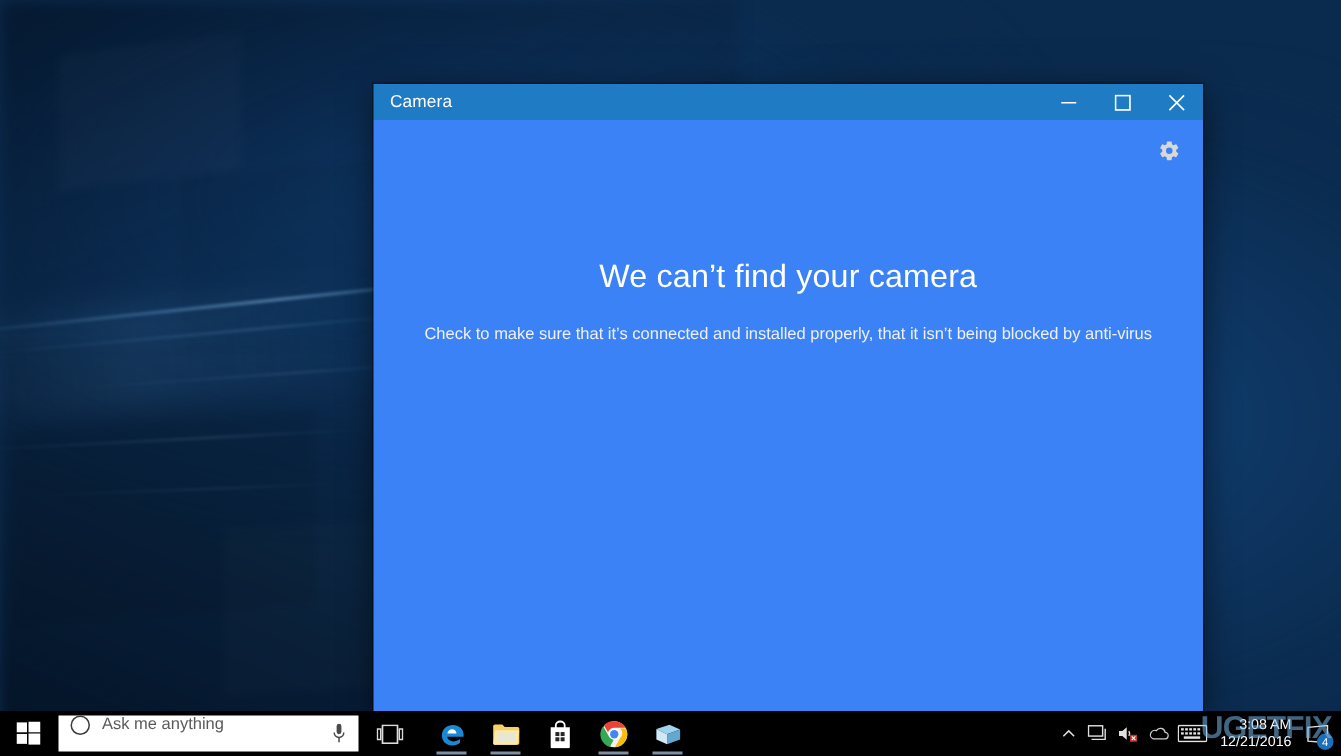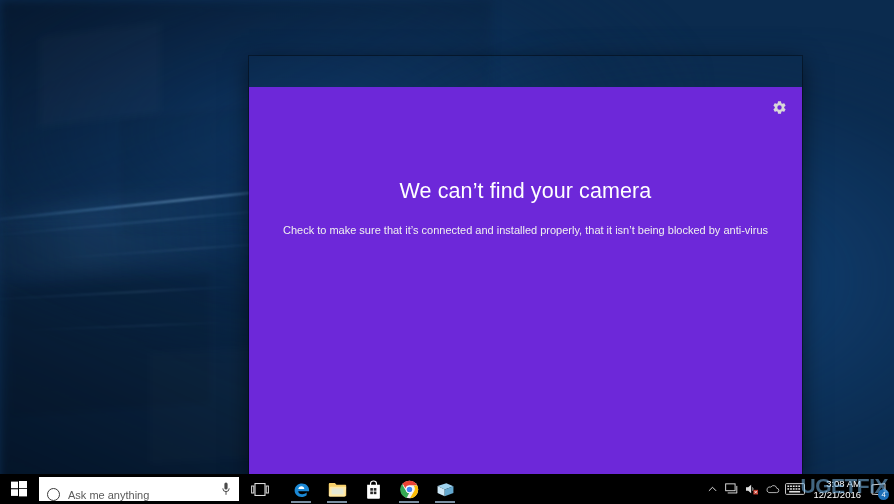--- a/index.html
+++ b/index.html
@@ -85,23 +85,22 @@
     position:absolute; right:0; top:0; height:24px; display:flex;
   }
   .win-btn {
     width:36px; height:24px; display:flex; align-items:center; justify-content:center;
     color:#ffffff;
   }
   .win-btn svg { display:block; }
 
   #app-body {
     position:relative; width:100%; height:394px;
-    background:#6d28d9;
+    background:#3b82f6;
     overflow:hidden;
-    margin-top:31px;
   }
   #gear-button {
     position:absolute; right:12px; top:9px;
     width:22px; height:22px; display:flex; align-items:center; justify-content:center;
   }
   #error-block {
     position:absolute; left:0; right:0; top:92px;
     text-align:center; padding:0 14px;
   }
   #error-heading {
@@ -125,21 +124,21 @@
   
   #taskbar {
     position:absolute; left:0; bottom:0; width:894px; height:30px;
     background:#000000; display:flex; align-items:center;
   }
   #start-button {
     width:38px; height:30px; display:flex; align-items:center; justify-content:center;
   }
   #search-box {
     width:200px; height:24px; background:#ffffff;
-    display:flex; align-items:flex-end; margin-left:1px;
+    display:flex; align-items:flex-start; margin-left:1px;
     position:relative;
   }
   #cortana-ring {
     width:13px; height:13px; border:1.6px solid #3b3b3b; border-radius:50%;
     margin-left:8px; flex:none;
   }
   #search-placeholder {
     font-size:11px; color:#5a5a5a; margin-left:8px; white-space:nowrap;
   }
   #mic-icon { position:absolute; right:9px; top:5px; }
@@ -200,20 +199,41 @@
   <div id="streak-soft"></div>
   <div class="streak" id="streak1"></div>
   <div class="streak" id="streak2"></div>
   <div class="streak" id="streak3"></div>
   <div class="streak" id="streak4"></div>
   <div class="streak" id="streak5"></div>
 </div>
 
 <div id="camera-window">
 
+  <div id="title-bar">
+    <span id="title-text">Camera</span>
+
+    <div id="window-controls">
+      <div class="win-btn">
+        <svg width="11" height="11" viewBox="0 0 11 11" aria-hidden="true">
+          <rect x="0.5" y="5" width="10" height="1" fill="#ffffff"></rect>
+        </svg>
+      </div>
+      <div class="win-btn">
+        <svg width="11" height="11" viewBox="0 0 11 11" aria-hidden="true">
+          <rect x="0.7" y="0.7" width="9.6" height="9.6" fill="none" stroke="#ffffff" stroke-width="1.1"></rect>
+        </svg>
+      </div>
+      <div class="win-btn">
+        <svg width="11" height="11" viewBox="0 0 11 11" aria-hidden="true">
+          <path d="M0.6 0.6 L10.4 10.4 M10.4 0.6 L0.6 10.4" stroke="#ffffff" stroke-width="1.1" fill="none"></path>
+        </svg>
+      </div>
+    </div>
+  </div>
 
   <div id="app-body">
 
     <div id="gear-button">
       <svg width="15" height="15" viewBox="0 0 24 24">
         <path fill="#d8d8d8" d="M19.43 12.98c.04-.32.07-.64.07-.98s-.03-.66-.07-.98l2.11-1.65a.5.5 0 0 0 .12-.64l-2-3.46a.5.5 0 0 0-.6-.22l-2.49 1a7.3 7.3 0 0 0-1.69-.98l-.38-2.65A.49.49 0 0 0 14 2h-4a.49.49 0 0 0-.5.42l-.38 2.65c-.61.25-1.17.58-1.69.98l-2.49-1a.5.5 0 0 0-.6.22l-2 3.46a.5.5 0 0 0 .12.64l2.11 1.65c-.04.32-.07.65-.07.98s.03.66.07.98l-2.11 1.65a.5.5 0 0 0-.12.64l2 3.46c.12.22.38.3.6.22l2.49-1c.52.4 1.08.73 1.69.98l.38 2.65c.04.24.25.42.5.42h4c.25 0 .46-.18.5-.42l.38-2.65c.61-.25 1.17-.59 1.69-.98l2.49 1c.23.09.49 0 .6-.22l2-3.46a.5.5 0 0 0-.12-.64l-2.11-1.65zM12 15.5A3.5 3.5 0 1 1 12 8.5a3.5 3.5 0 0 1 0 7z"></path>
       </svg>
     </div>
 
     <div id="error-block">

